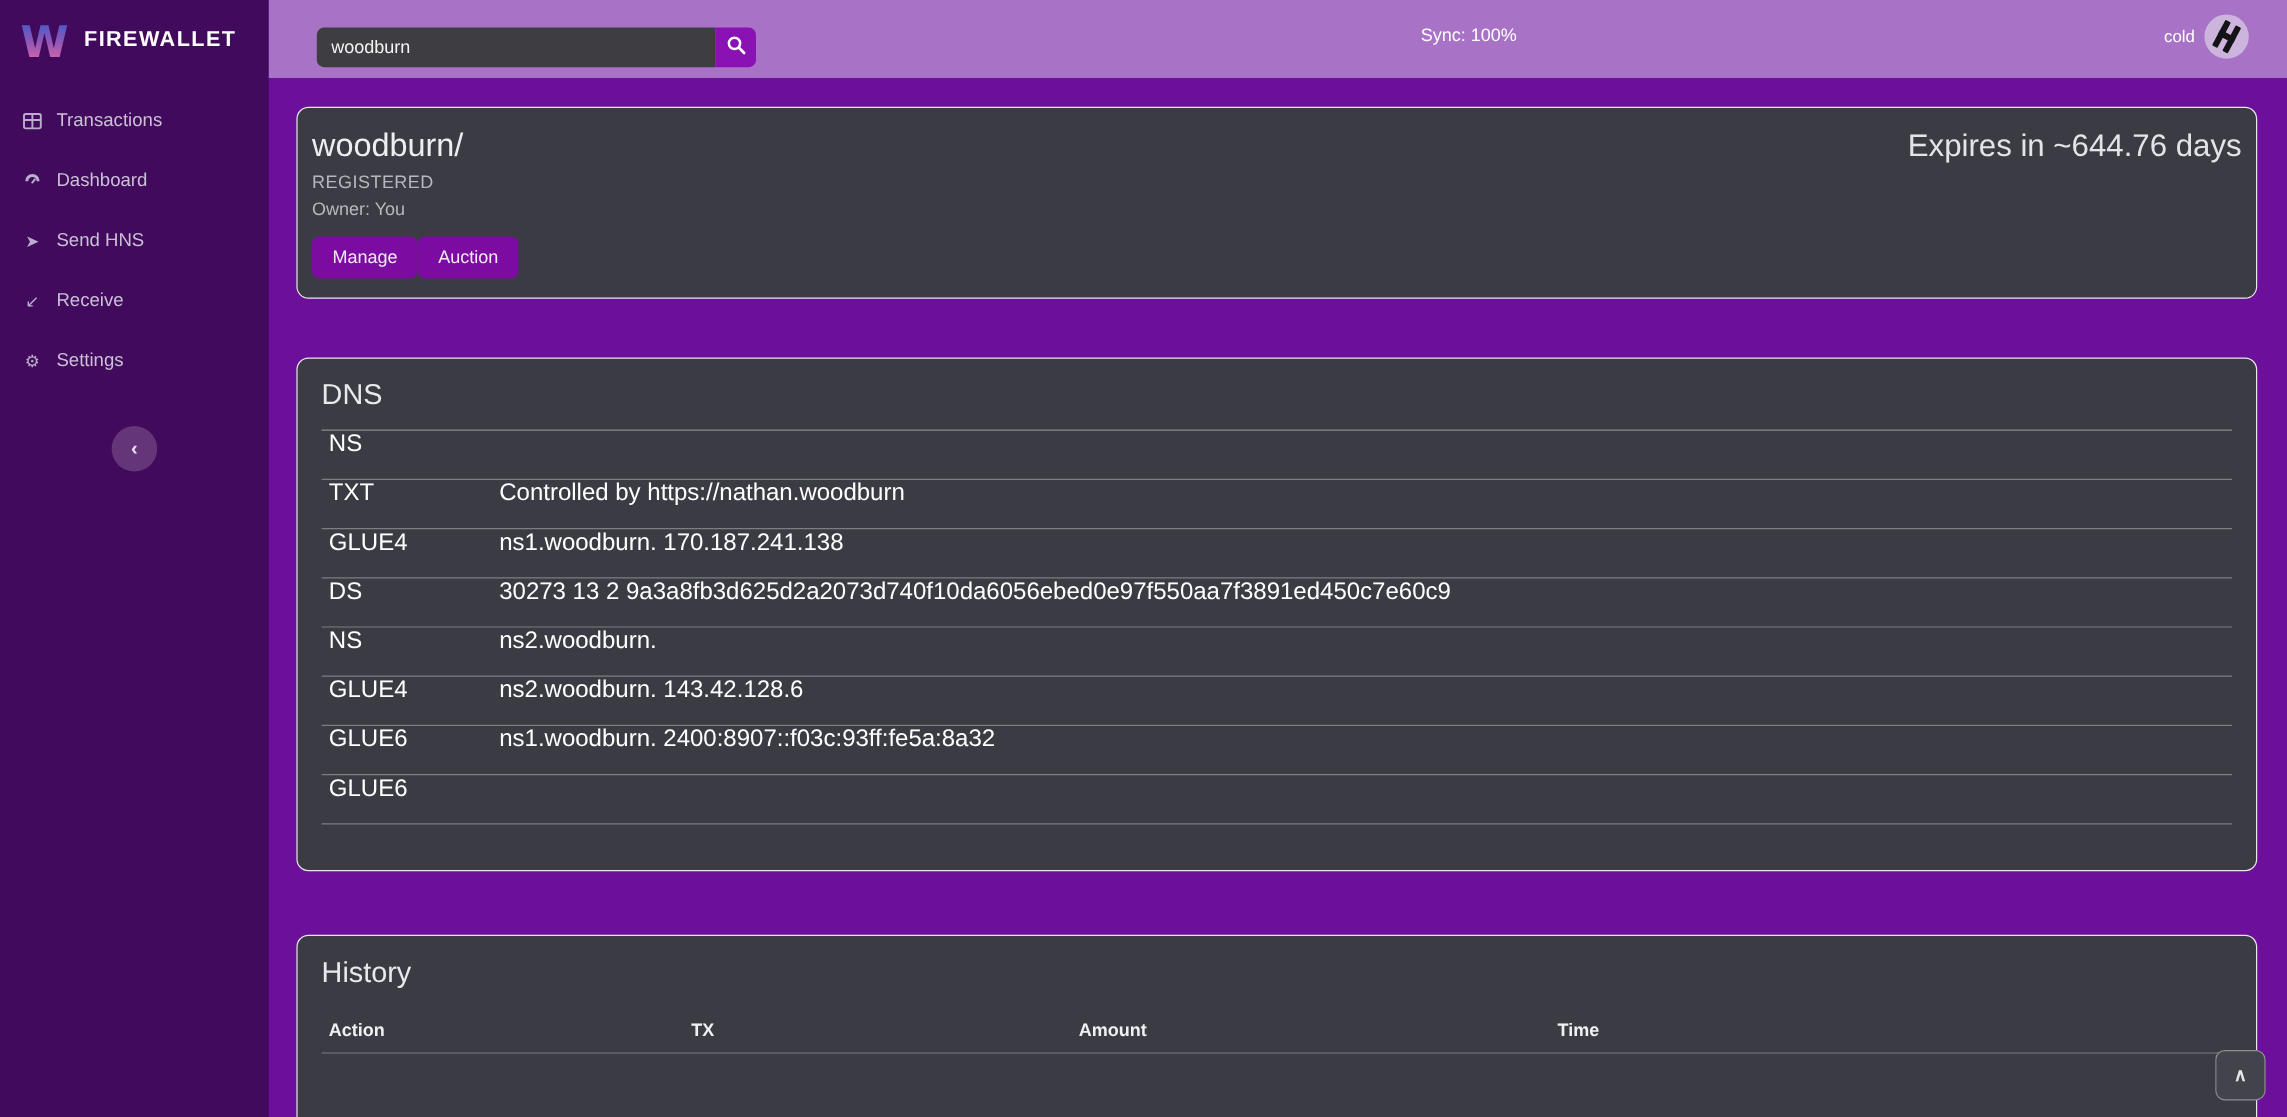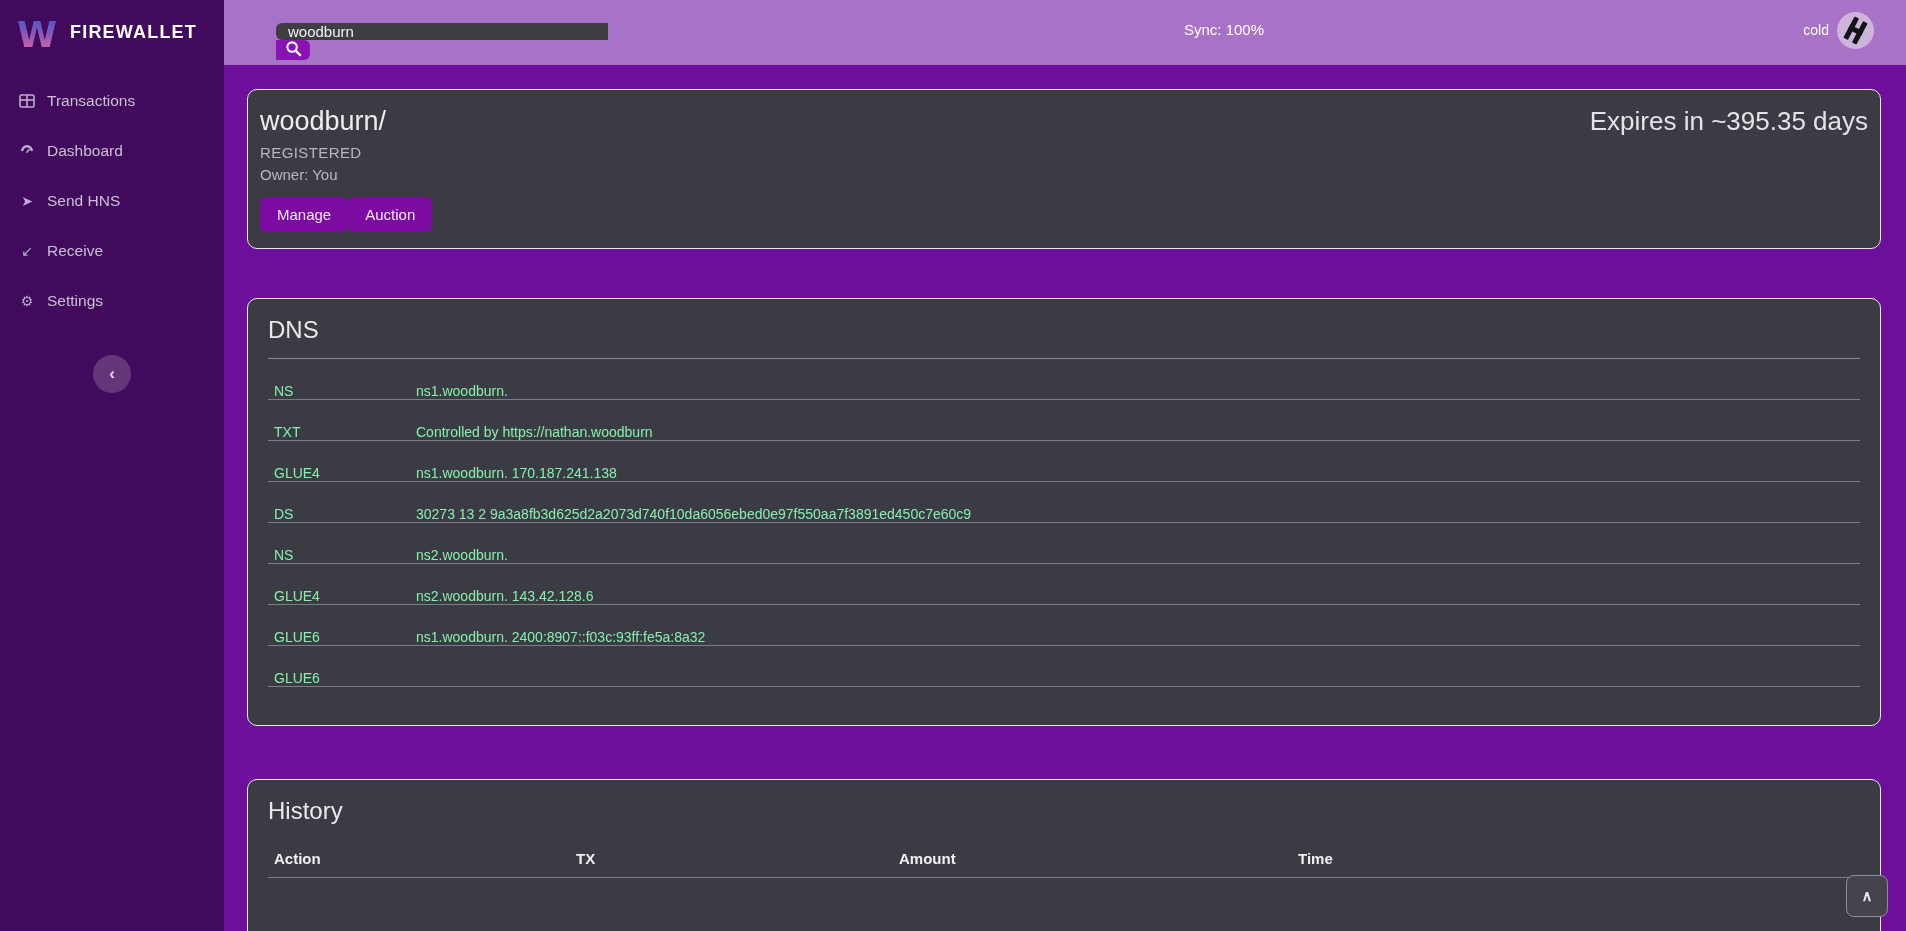--- a/index.html
+++ b/index.html
@@ -44,21 +44,21 @@
     margin:26px 0 0 93px; cursor:pointer;
   }
 
   
   .main { flex:1; display:flex; flex-direction:column; height:100%; }
 
   .topbar {
     height:65px; min-height:65px; background:#a873c6;
     position:relative; display:flex; align-items:center;
   }
-  .search-wrap { margin-left:52px; display:flex; height:20px;flex-direction:column; }
+  .search-wrap { margin-left:40px; display:flex; height:20px; }
   .search-input {
     width:332px; height:33px; background:#3e3e42; border:none;
     border-radius:6px 0 0 6px; color:#f2f2f4; padding:0 12px;
     font-size:15px; font-family:"Liberation Sans", sans-serif; outline:none;
   }
   .search-btn {
     width:34px; height:33px; background:#8a12b4; border:none;
     border-radius:0 6px 6px 0; cursor:pointer;
     display:flex; align-items:center; justify-content:center;
   }
@@ -94,23 +94,23 @@
     background:#7c0ca1; color:#f2eaf6; border:none; border-radius:6px;
     height:35px; padding:0 17px; font-size:15px; cursor:pointer;
     font-family:"Liberation Sans", sans-serif;
   }
 
   
   .card-dns { margin-top:49px; height:428px; padding:0 20px; }
   .card-title { font-size:24px; color:#e9e9ec; padding:17px 0 14px 0; }
   .dns-title-divider { border-bottom:1px solid rgba(235,235,240,0.45); }
   .dns-row {
-    display:flex; align-items:flex-end; height:41px;
+    display:flex; align-items:flex-start; height:41px;
     border-bottom:1px solid rgba(235,235,240,0.38);
-    padding-left:6px; font-size:14px; color:#86efac;
+    padding-left:6px; font-size:20px; color:#ffffff;
   }
   .dns-type { width:142px; flex-shrink:0; }
   .dns-value { flex:1; white-space:nowrap; overflow:hidden; }
 
   
   .card-history { margin-top:53px; height:300px; padding:0 20px; }
   .h-row { display:flex; align-items:center; padding-left:6px; font-size:15px; }
   .h-head { height:38px; font-weight:700; color:#f0f0f3; }
   .h-body { height:42px; color:#dcdde1; border-top:1px solid rgba(235,235,240,0.38); }
   .col-action { width:302px; flex-shrink:0; }
@@ -214,35 +214,34 @@
         </svg>
       </span>
     </div>
   </div>
 
   <div class="content">
 
     <div class="card card-domain">
       <div class="domain-top">
         <span class="domain-title">woodburn/</span>
-        <span class="domain-expiry">Expires in ~395.35 days</span>
+        <span class="domain-expiry">Expires in ~644.76 days</span>
       </div>
       <div class="domain-status">REGISTERED</div>
       <div class="domain-owner">Owner: You</div>
       <div class="domain-buttons">
         <button class="btn">Manage</button>
         <button class="btn">Auction</button>
       </div>
     </div>
 
     <div class="card card-dns">
       <div class="card-title dns-title-divider">DNS</div>
       <div class="dns-row">
         <span class="dns-type">NS</span>
-        <span class="dns-value">ns1.woodburn.</span>
       </div>
       <div class="dns-row">
         <span class="dns-type">TXT</span>
         <span class="dns-value">Controlled by https://nathan.woodburn</span>
       </div>
       <div class="dns-row">
         <span class="dns-type">GLUE4</span>
         <span class="dns-value">ns1.woodburn. 170.187.241.138</span>
       </div>
       <div class="dns-row">

